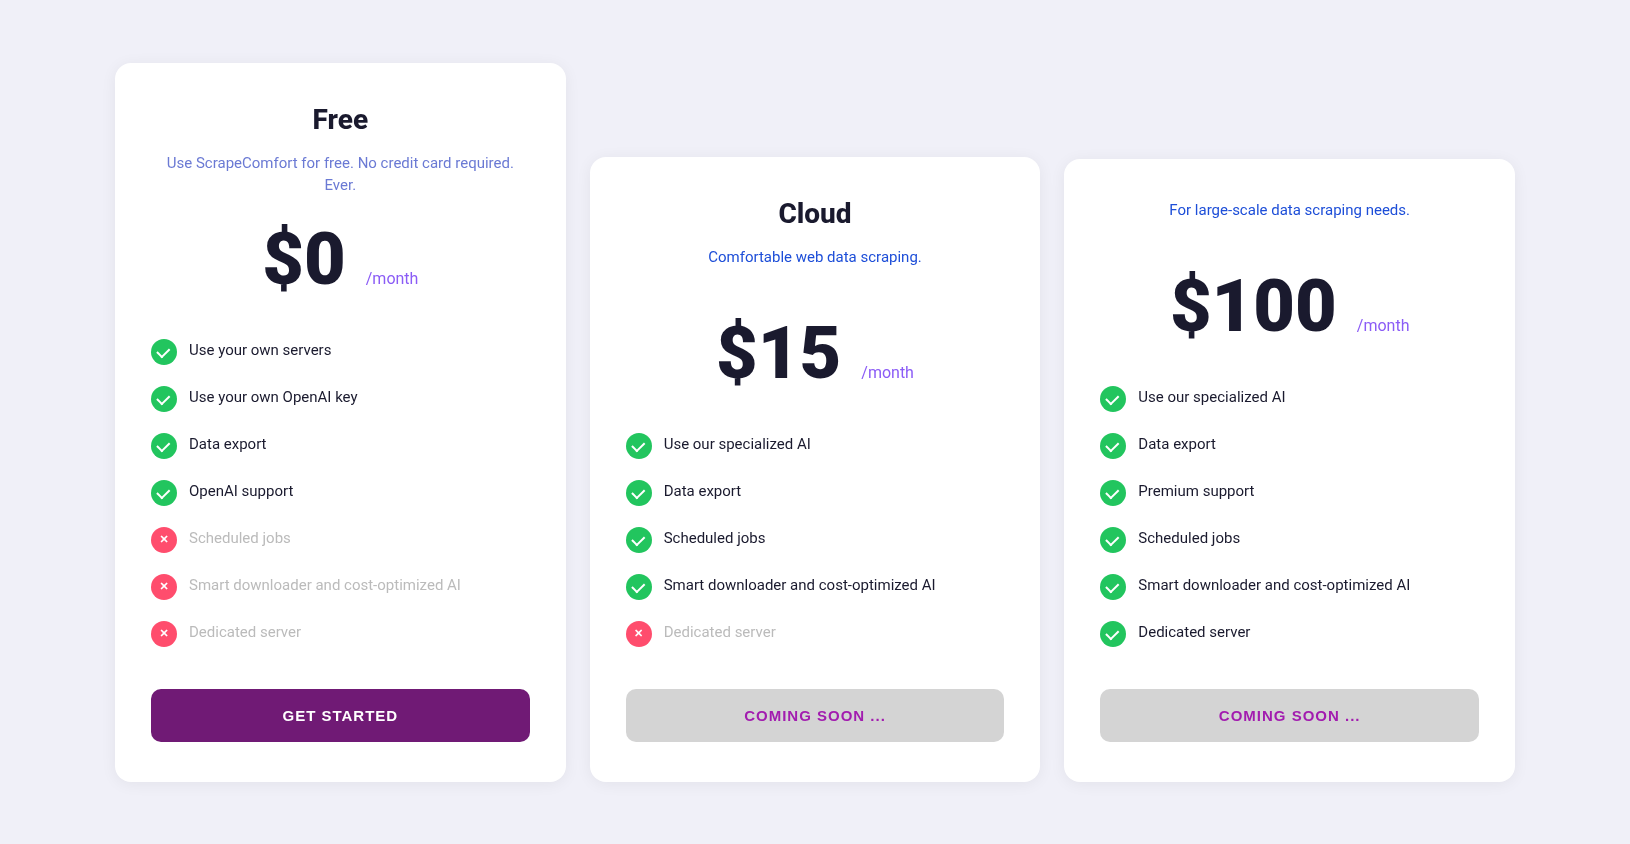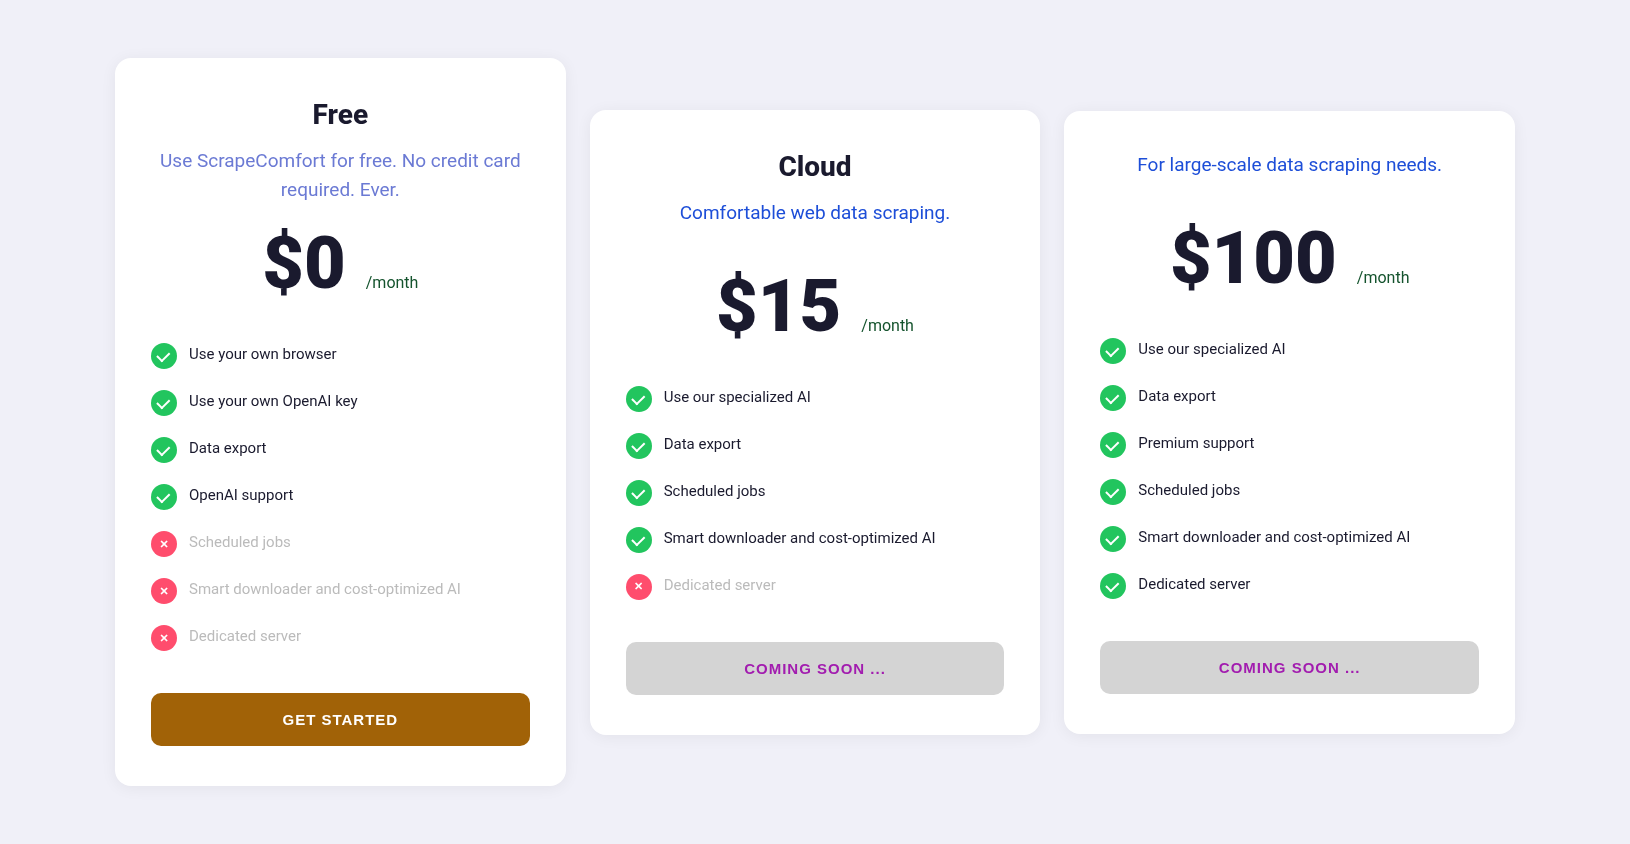--- a/index.html
+++ b/index.html
@@ -16,21 +16,21 @@
       align-items: center;
       justify-content: center;
       padding: 30px 20px;
     }
 
     .pricing-container {
       display: flex;
       gap: 24px;
       max-width: 1400px;
       width: 100%;
-      align-items: center;
+      align-items: flex-end;
     }
 
     .pricing-card {
       background: #ffffff;
       border-radius: 16px;
       padding: 40px 36px;
       flex: 1;
       display: flex;
       flex-direction: column;
       box-shadow: 0 2px 16px rgba(0,0,0,0.06);
@@ -38,21 +38,21 @@
 
     .plan-name {
       font-size: 28px;
       font-weight: 800;
       color: #1a1a2e;
       text-align: center;
       margin-bottom: 16px;
     }
 
     .plan-description {
-      font-size: 19px;
+      font-size: 15px;
       color: #6b7ad4;
       text-align: center;
       line-height: 1.5;
       min-height: 48px;
       margin-bottom: 24px;
     }
 
     .plan-description.gray {
       color: #1d4ed8;
     }
@@ -66,21 +66,21 @@
 
     .price-amount {
       font-size: 72px;
       font-weight: 900;
       color: #1a1a2e;
       line-height: 1;
     }
 
     .price-period {
       font-size: 16px;
-      color: #14532d;
+      color: #8b5cf6;
       margin-left: 20px;
     }
 
     .features-list {
       list-style: none;
       flex: 1;
       margin-bottom: 32px;
     }
 
     .feature-item {
@@ -144,21 +144,21 @@
       border-radius: 10px;
       border: none;
       font-size: 15px;
       font-weight: 700;
       letter-spacing: 1px;
       cursor: pointer;
       text-transform: uppercase;
     }
 
     .cta-primary {
-      background: #a16207;
+      background: #701a75;
       color: white;
     }
 
     .cta-coming-soon {
       background: #d4d4d4;
       color: #a21caf;
       cursor: default;
     }
 
     .feature-text {
@@ -173,21 +173,21 @@
 <div class="pricing-card">
       <div class="plan-name">Free</div>
       <div class="plan-description">Use ScrapeComfort for free. No credit card required. Ever.</div>
       <div class="price-row">
         <span class="price-amount">$0</span>
         <span class="price-period">/month</span>
       </div>
       <ul class="features-list">
         <li class="feature-item">
           <div class="check-icon"></div>
-          <span class="feature-text">Use your own browser</span>
+          <span class="feature-text">Use your own servers</span>
         </li>
         <li class="feature-item">
           <div class="check-icon"></div>
           <span class="feature-text">Use your own OpenAI key</span>
         </li>
         <li class="feature-item">
           <div class="check-icon"></div>
           <span class="feature-text">Data export</span>
         </li>
         <li class="feature-item">

